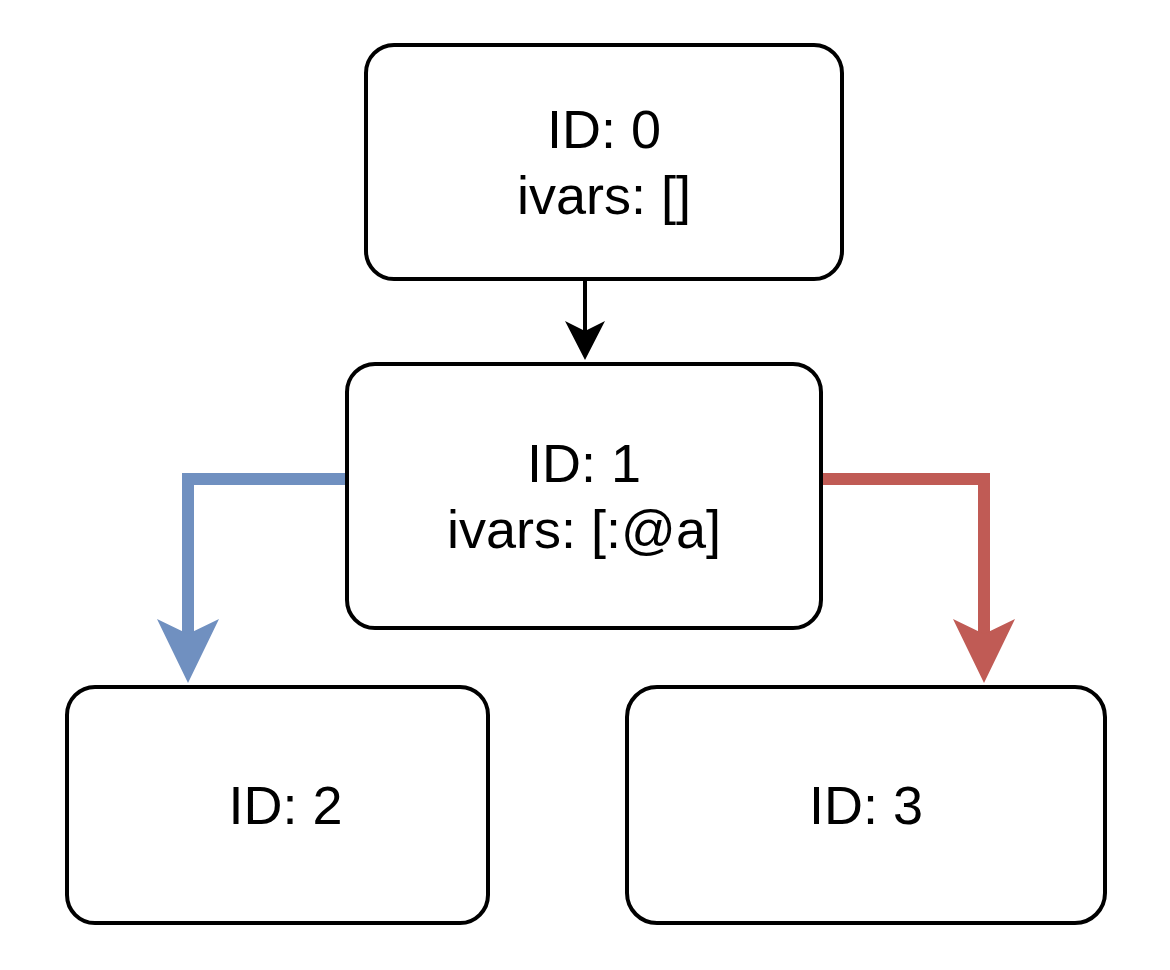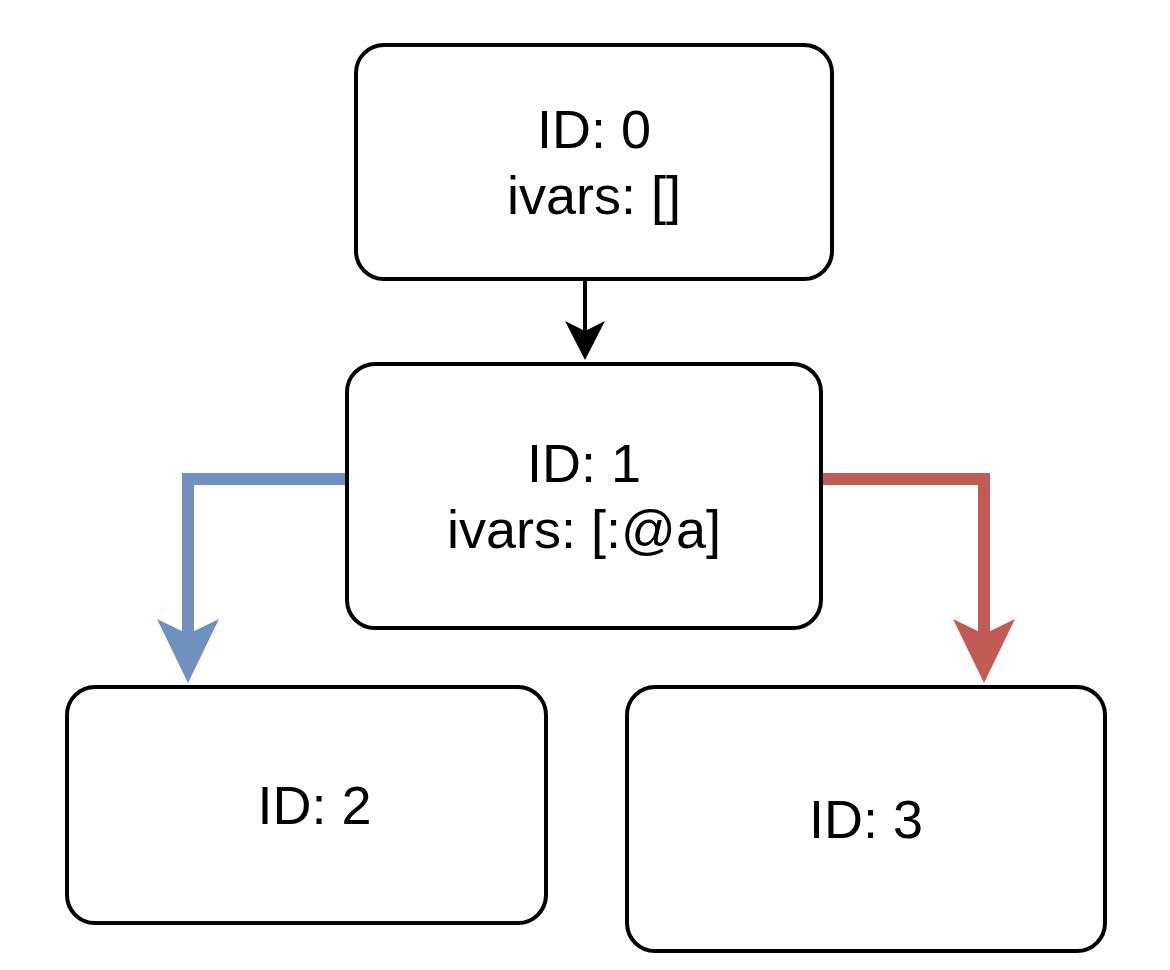--- a/index.html
+++ b/index.html
@@ -38,24 +38,24 @@
     display: flex;
     flex-direction: column;
     align-items: center;
     justify-content: center;
     text-align: center;
     color: #000000;
     font-size: 54px;
     line-height: 66px;
     white-space: nowrap;
   }
-  .node-0 { left: 354px; top:  43px; width: 480px; height: 238px; text-align: right; }
+  .node-0 { left: 364px; top:  43px; width: 480px; height: 238px; text-align: right; }
   .node-1 { left: 345px; top: 362px; width: 478px; height: 268px; }
-  .node-2 { left:  65px; top: 685px; width: 483px; height: 240px; padding-left: 16px; }
-  .node-3 { left: 625px; top: 685px; width: 482px; height: 268px; }
+  .node-2 { left:  65px; top: 685px; width: 425px; height: 240px; padding-left: 16px; }
+  .node-3 { left: 625px; top: 685px; width: 482px; height: 240px; border-radius: 32px; }
 </style>
 </head>
 <body>
 
 <div class="canvas">
 
   <svg class="edges" viewBox="0 0 1170 970" xmlns="http://www.w3.org/2000/svg">
 
     <g>
       <path class="edge-shaft thin" d="M 585 279 L 585 334" stroke="#000000"></path>

